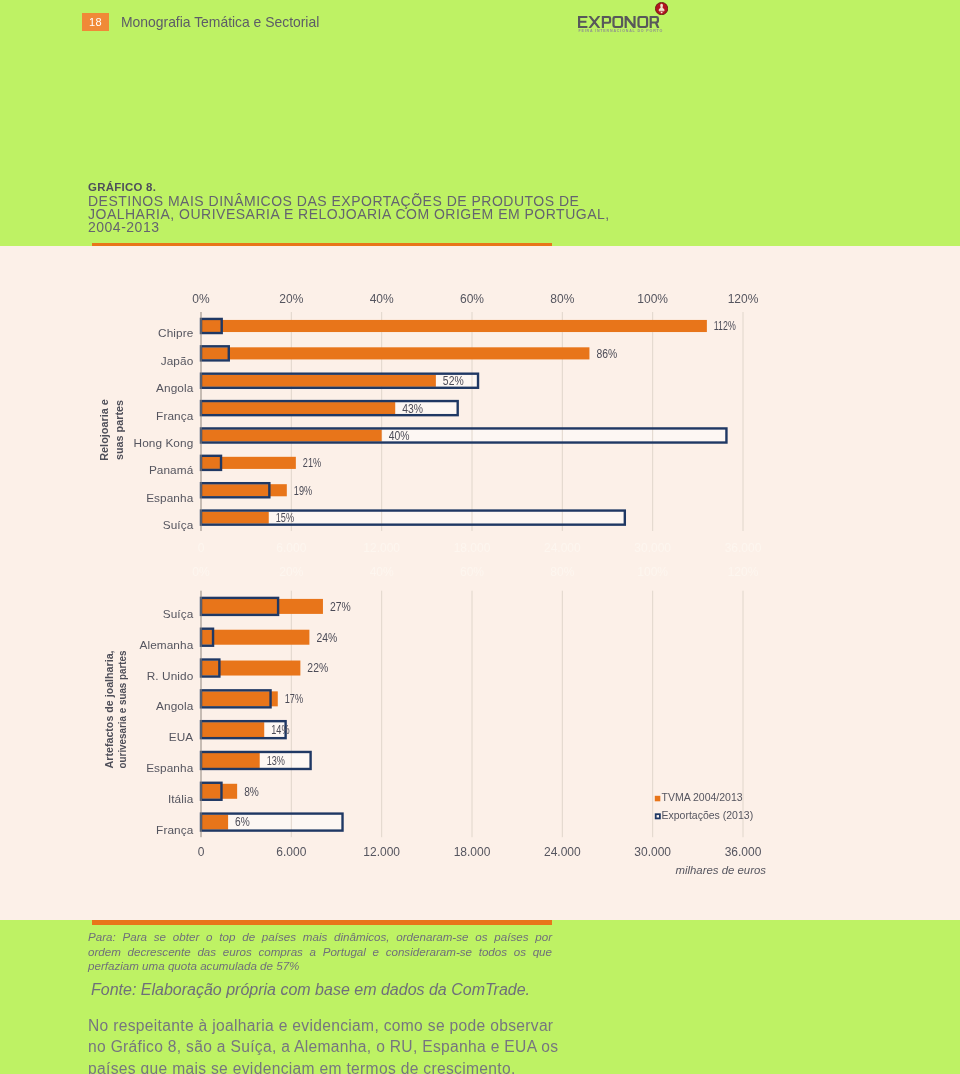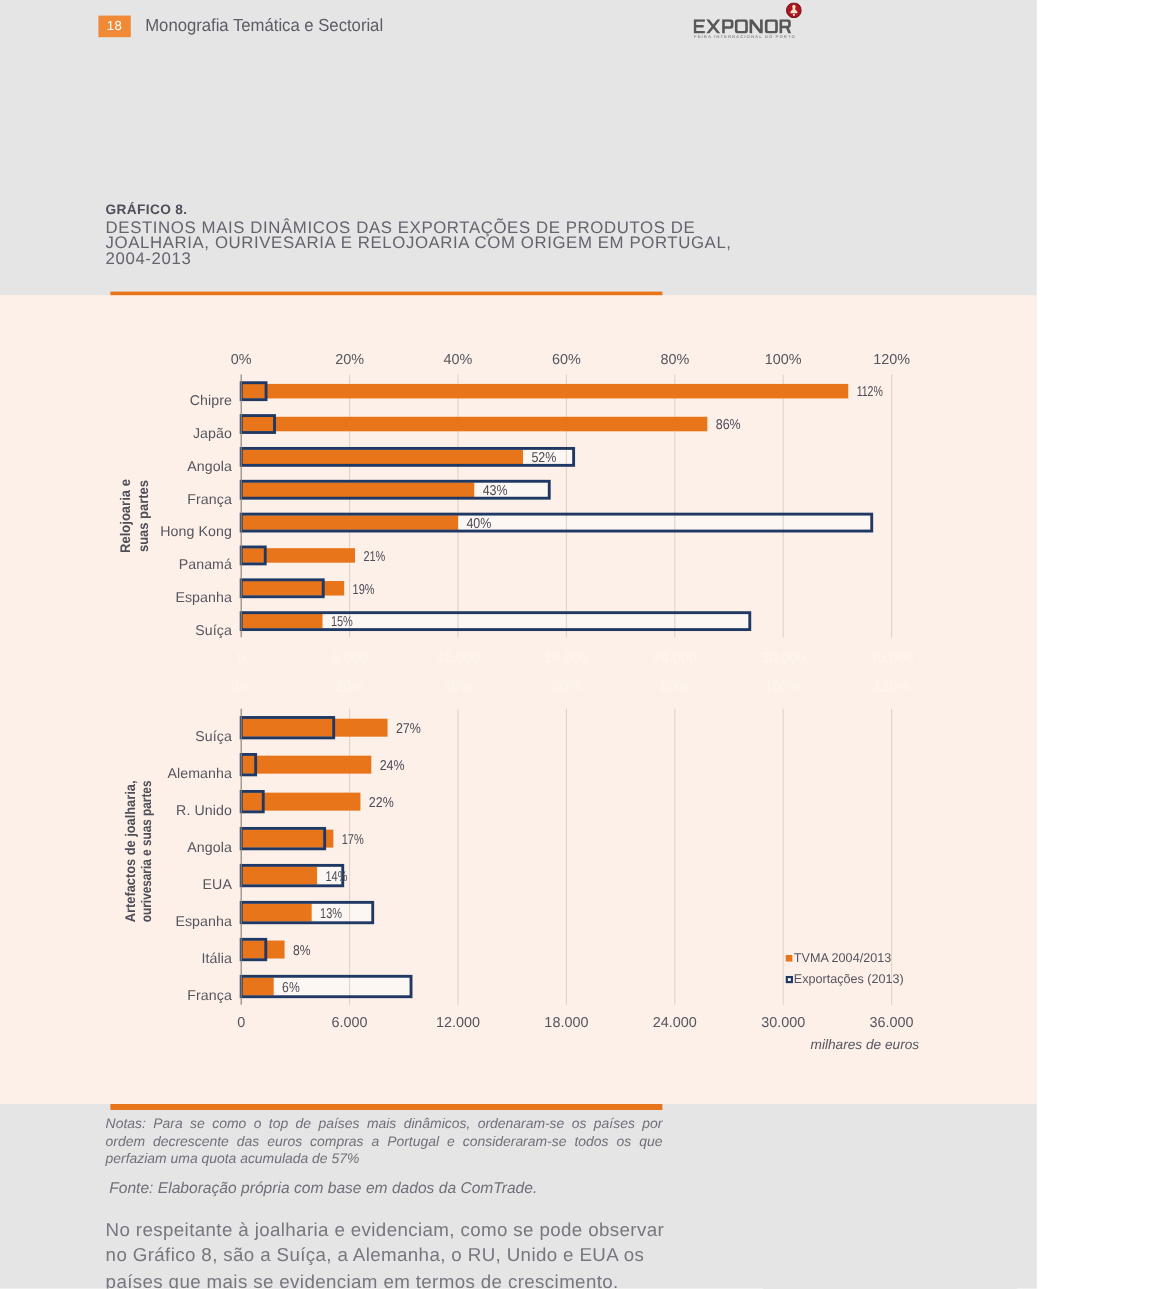--- a/index.html
+++ b/index.html
@@ -1,50 +1,50 @@
 <!DOCTYPE html>
 <html><head>
 <meta charset="utf-8">
 <title>Monografia Temática e Sectorial</title>
 <style>
 *{margin:0;padding:0;box-sizing:border-box}
 html,body{width:960px;height:1074px;background:#ffffff;font-family:"Liberation Sans",sans-serif;}
 body{-webkit-font-smoothing:antialiased;}
 svg text{paint-order:stroke;}
-.page{position:relative;width:864px;height:1074px;overflow:hidden;background:#e5e5e5}
+.page{position:relative;width:960px;height:1074px;overflow:hidden;background:#bef264}
 
 
 .pgnum{position:absolute;left:82px;top:13px;width:27px;height:18px;background:#F08A37;color:#ffffff;
   font-size:11px;line-height:18.5px;text-align:center;letter-spacing:.4px}
 .hdr-title{position:absolute;left:121.2px;top:14.2px;font-size:14.6px;color:#5c5c67;letter-spacing:-0.02px;white-space:nowrap;transform:scaleX(0.955);transform-origin:left top}
 
 
 .logo{position:absolute;left:578px;top:0px;width:96px;height:36px}
 .logo-word{position:absolute;left:0px;top:15.5px;width:86px;height:12px}
 .logo-tag{position:absolute;left:0px;top:27.6px;width:86px;height:5px}
 .logo-mark{position:absolute;left:76.6px;top:2.3px;width:13.2px;height:13.2px}
 
 
-.cap{position:absolute;left:88px;top:168px;width:464px}
+.cap{position:absolute;left:88px;top:180px;width:464px}
 .cap-label{font-size:11.4px;font-weight:bold;color:#4e4e5b;letter-spacing:.3px;line-height:14.6px}
 .cap-title{font-size:14px;color:#64646f;letter-spacing:.5px;line-height:13.4px;text-transform:uppercase}
 .cap-title > span{display:block;text-align:justify;text-align-last:justify;white-space:pre}
 .cap-title > span.lastline{text-align-last:left}
 .cap-rule{position:absolute;left:91.5px;top:242.8px;width:460.7px;height:4.6px;background:#E8751A}
 
 
 .panel{position:absolute;left:0;top:245.5px;width:960px;height:674.5px;background:#FCF0E8}
 
 
 .notes-rule{position:absolute;left:91.5px;top:920.2px;width:460.7px;height:4.8px;background:#E8751A}
 .notes{position:absolute;left:88px;top:930.3px;width:464px;font-size:11.6px;line-height:14.5px;
   color:#6f6f7a;font-style:italic}
 .notes > span{display:block;text-align:justify;text-align-last:justify;white-space:pre}
 .notes > span.lastline{text-align-last:left}
-.fonte{position:absolute;left:91px;top:981.5px;width:460px;font-size:13px;line-height:15px;
+.fonte{position:absolute;left:91px;top:981.5px;width:460px;font-size:16px;line-height:15px;
   color:#6f6f7a;font-style:italic}
 .body-par{position:absolute;left:88px;top:1014.5px;width:520px;font-size:15.6px;line-height:21.6px;color:#76767f;white-space:nowrap;letter-spacing:0.32px}
 </style>
 </head>
 <body>
 
 <div class="page">
 
   <div>
     <div class="pgnum">18</div>
@@ -235,24 +235,24 @@
           <rect x="655.6999999999999" y="568.1999999999999" width="4.2" height="4.2" fill="#FDF6F2" stroke="#1F3864" stroke-width="1.8"></rect>
           <text x="661.5" y="555.3" fill="#55555f" font-size="10.5" font-family="&quot;Liberation Sans&quot;,sans-serif">TVMA 2004/2013</text>
           <text x="661.5" y="572.8" fill="#55555f" font-size="10.5" font-family="&quot;Liberation Sans&quot;,sans-serif">Exportações (2013)</text>
         </g>
         <text x="766" y="628.2" fill="#55555f" font-size="11.4" font-style="italic" text-anchor="end" font-family="&quot;Liberation Sans&quot;,sans-serif">milhares de euros</text>
       </svg>
   </div>
 
   <div class="notes-rule"></div>
   <div class="notes">
-    <span>Notas: Para se como o top de países mais dinâmicos, ordenaram-se os países por</span>
+    <span>Para: Para se obter o top de países mais dinâmicos, ordenaram-se os países por</span>
     <span>ordem decrescente das euros compras a Portugal e consideraram-se todos os que</span>
     <span class="lastline">perfaziam uma quota acumulada de 57%</span>
   </div>
   <div class="fonte">Fonte: Elaboração própria com base em dados da ComTrade.</div>
   <div class="body-par">
     <div>No respeitante à joalharia e evidenciam, como se pode observar</div>
-    <div>no Gráfico 8, são a Suíça, a Alemanha, o RU, Unido e EUA os</div>
+    <div>no Gráfico 8, são a Suíça, a Alemanha, o RU, Espanha e EUA os</div>
     <div>países que mais se evidenciam em termos de crescimento.</div>
   </div>
 
 </div>
 
 </body></html>

